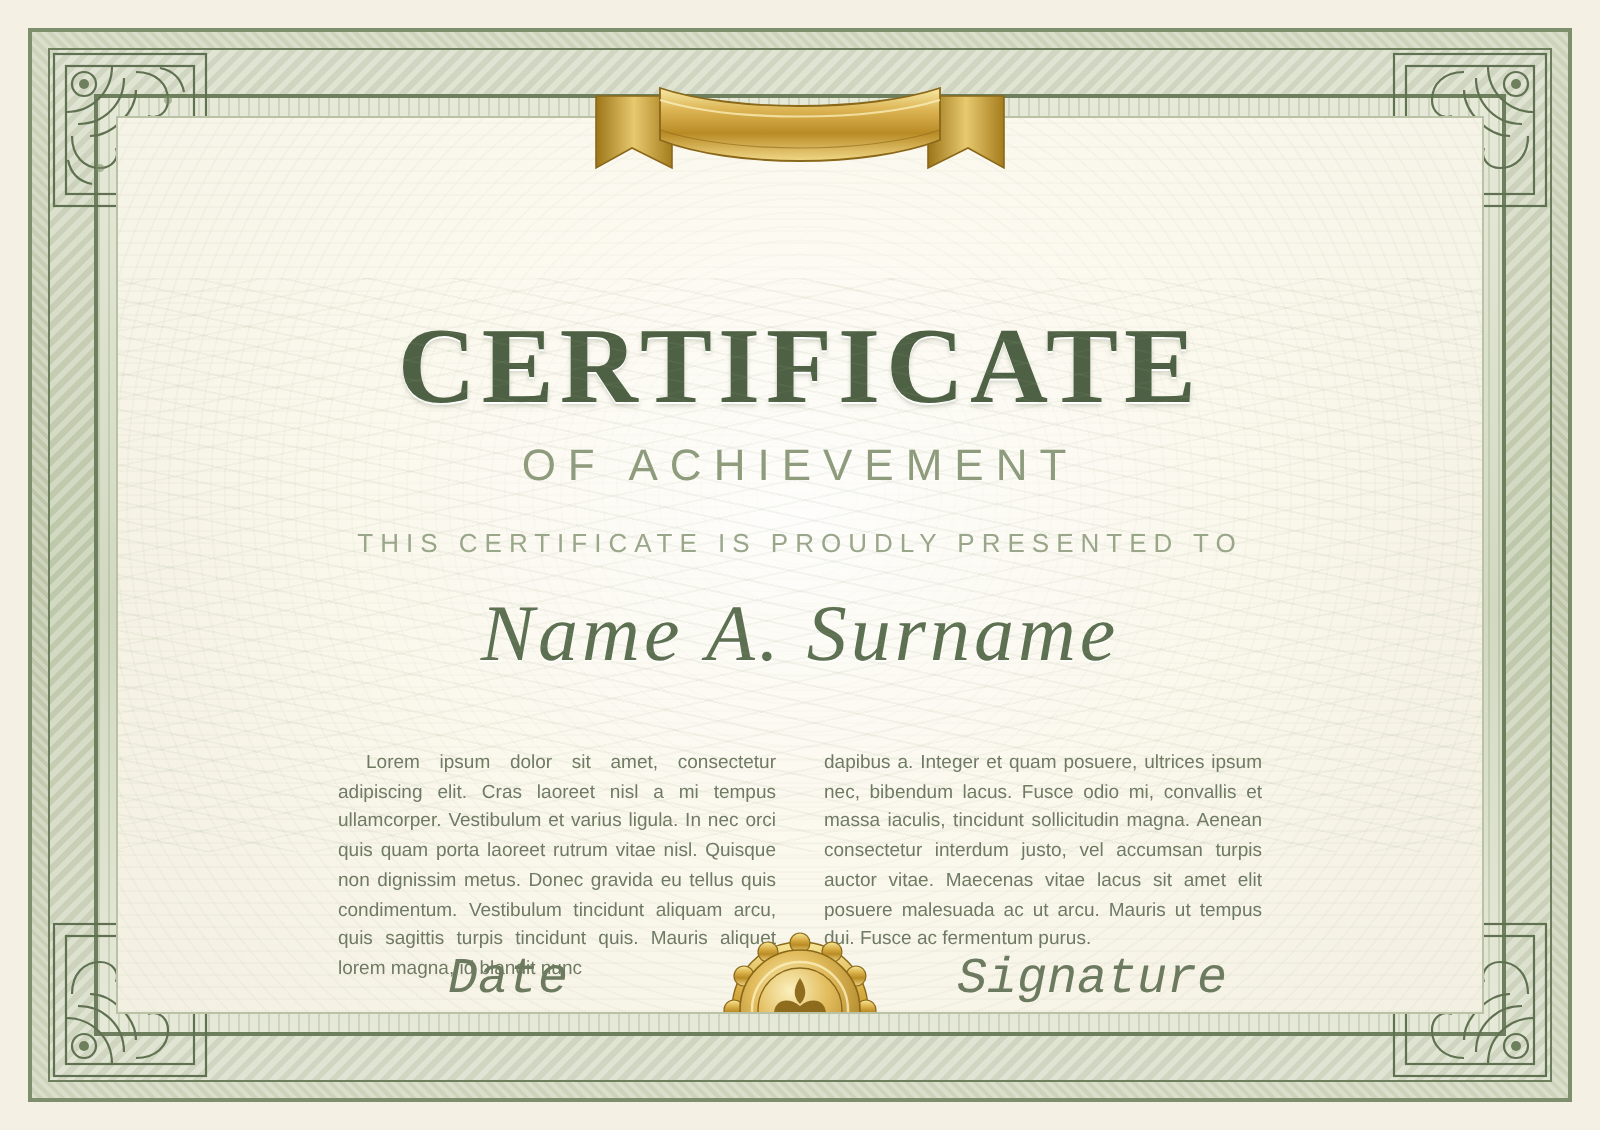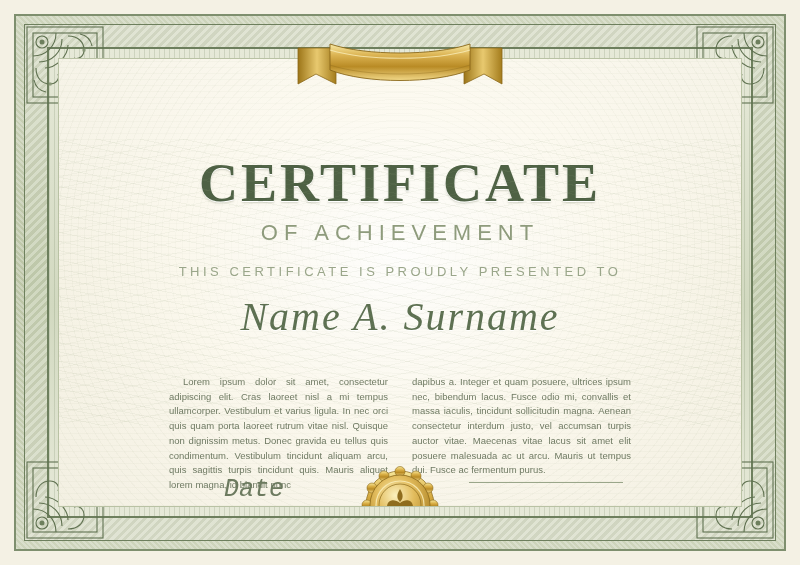--- a/index.html
+++ b/index.html
@@ -338,20 +338,21 @@
       <div class="body-col">dapibus a. Integer et quam posuere, ultrices ipsum nec, bibendum lacus. Fusce odio mi, convallis et massa iaculis, tincidunt sollicitudin magna. Aenean consectetur interdum justo, vel accumsan turpis auctor vitae. Maecenas vitae lacus sit amet elit posuere malesuada ac ut arcu. Mauris ut tempus dui. Fusce ac fermentum purus.</div>
     </div>
 
     <div class="sig-row">
       <div class="sig-block">
         <div class="sig-script">Date</div>
         <div class="sig-line"></div>
 
       </div>
       <div class="sig-block">
+        <div class="sig-script">Signature</div>
         <div class="sig-line"></div>
 
       </div>
     </div>
 
     <div class="seal">
       <svg width="92" height="110" viewBox="0 0 92 110">
         <defs>
           <linearGradient id="goldv" x1="0" y1="0" x2="0" y2="1">
             <stop offset="0%" stop-color="#f7e79a"></stop>

